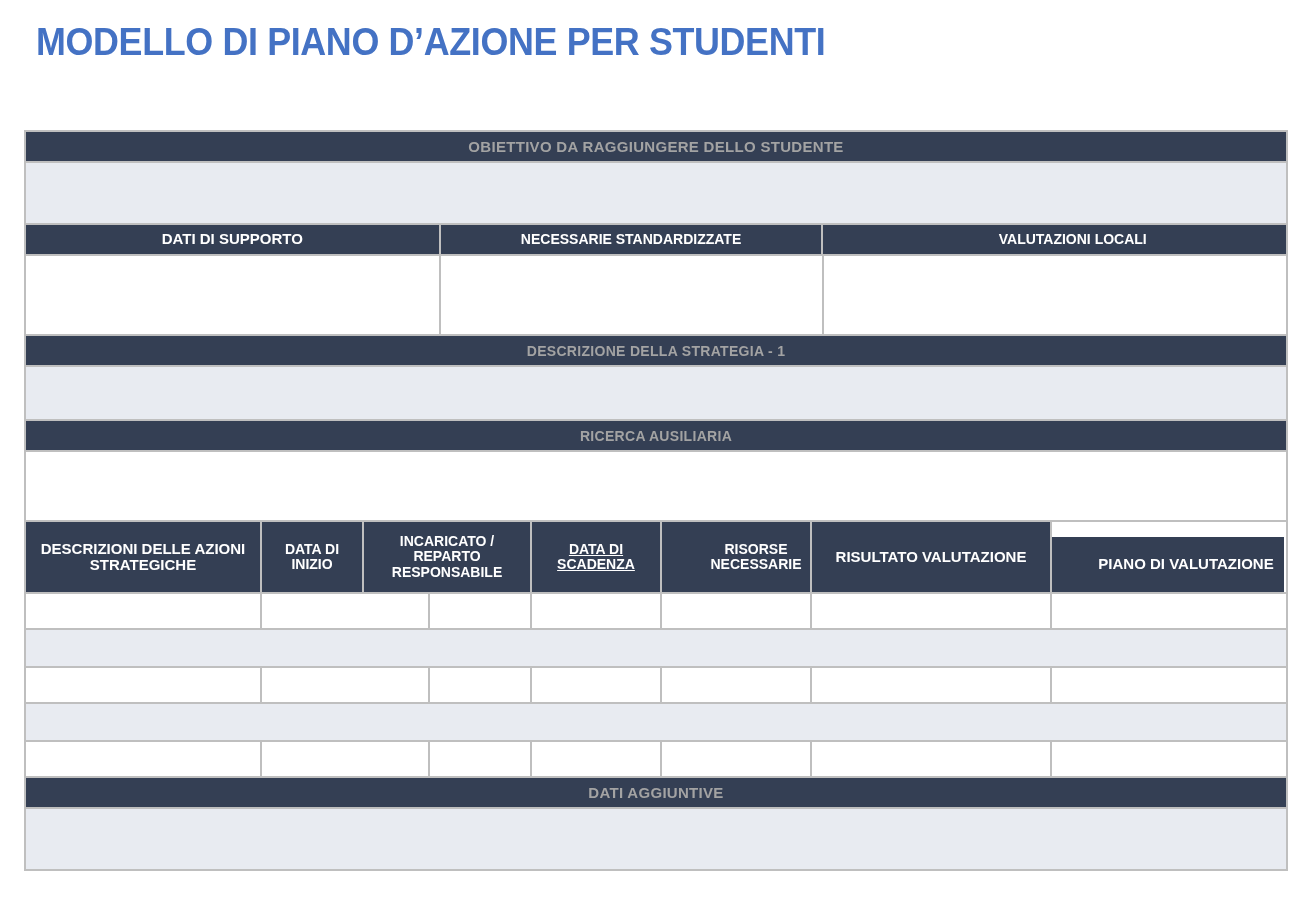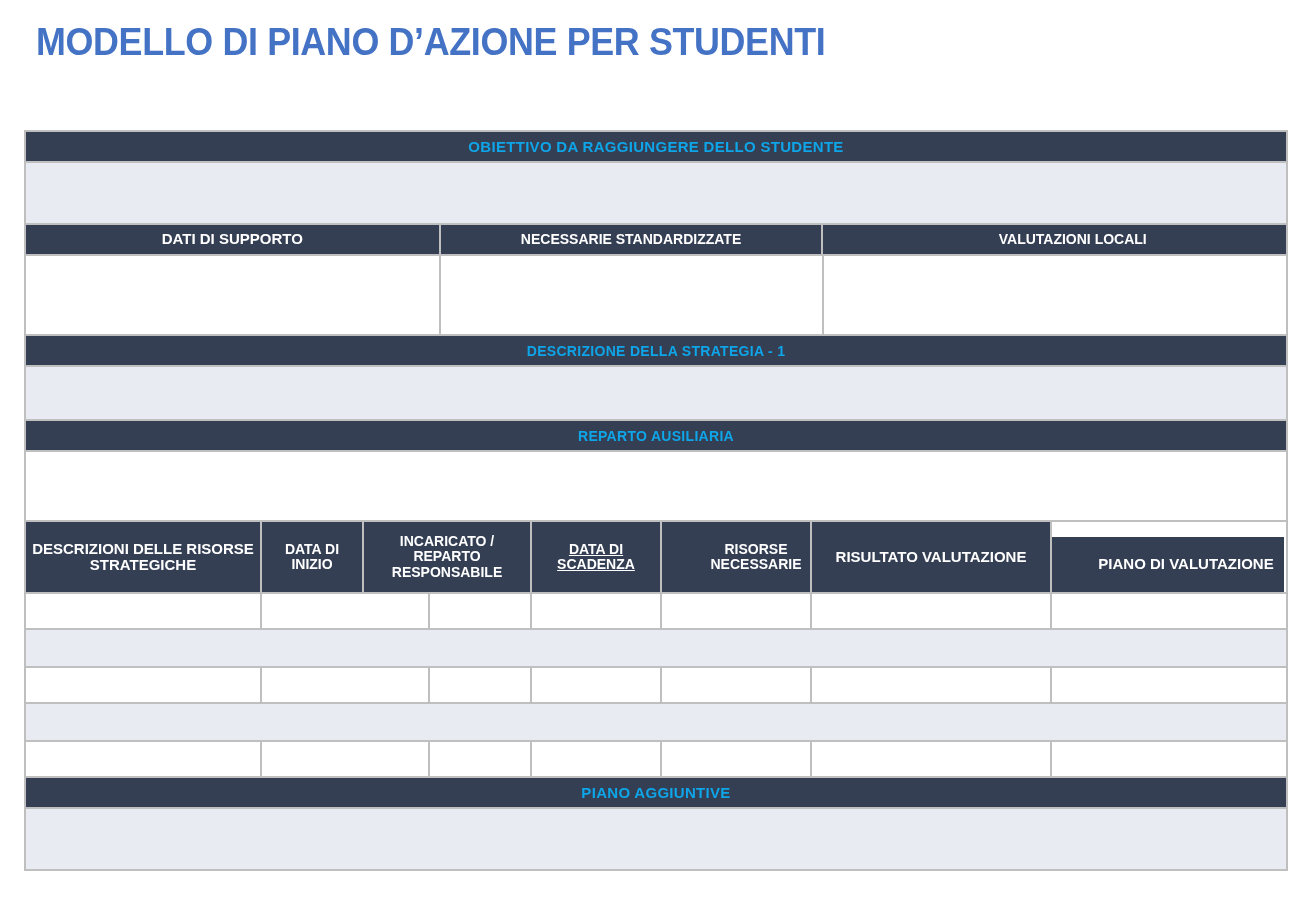--- a/index.html
+++ b/index.html
@@ -49,21 +49,21 @@
 
   .row {
     display: flex;
     width: 100%;
     box-sizing: border-box;
   }
 
   
   .hdr {
     background: #343f54;
-    color: #0ea5e9;
+    color: #a3a3a3;
     font-weight: bold;
     font-size: 15px;
     letter-spacing: 0.3px;
     display: flex;
     align-items: center;
     justify-content: center;
     box-sizing: border-box;
     text-align: center;
     font-family: "Liberation Sans Narrow", "Liberation Sans", sans-serif;
     transform: none;
@@ -158,26 +158,26 @@
     <div class="band-white" style="height:80px;">
       <div class="cell s1"></div>
       <div class="cell s2"></div>
       <div class="cell s3"></div>
     </div>
 
     <div class="hdr hdr-bar widefont">DESCRIZIONE DELLA STRATEGIA - 1</div>
 
     <div class="band-shade" style="height:54px;"></div>
 
-    <div class="hdr hdr-bar widefont">REPARTO AUSILIARIA</div>
+    <div class="hdr hdr-bar widefont">RICERCA AUSILIARIA</div>
 
     <div class="band-white" style="height:70px;"></div>
 
     <div class="row act-hdr">
-      <div class="hcell c1 narrowfont">DESCRIZIONI DELLE RISORSE STRATEGICHE</div>
+      <div class="hcell c1 narrowfont">DESCRIZIONI DELLE AZIONI STRATEGICHE</div>
       <div class="hcell c3 widefont">DATA DI INIZIO</div>
       <div class="hcell c2 widefont">INCARICATO / REPARTO RESPONSABILE</div>
       <div class="hcell c4 widefont">DATA DI SCADENZA</div>
       <div class="hcell c5 widefont">RISORSE NECESSARIE</div>
       <div class="hcell c6 narrowfont">RISULTATO VALUTAZIONE</div>
       <div class="hcell c7 narrowfont">PIANO DI VALUTAZIONE</div>
     </div>
 
     <div class="band-white act-row-white">
       <div class="cell c1"></div>
@@ -206,18 +206,18 @@
     <div class="band-white act-row-white">
       <div class="cell c1"></div>
       <div class="cell c2"></div>
       <div class="cell c3"></div>
       <div class="cell c4"></div>
       <div class="cell c5"></div>
       <div class="cell c6"></div>
       <div class="cell c7"></div>
     </div>
 
-    <div class="hdr hdr-bar narrowfont">PIANO AGGIUNTIVE</div>
+    <div class="hdr hdr-bar narrowfont">DATI AGGIUNTIVE</div>
 
     <div class="band-shade" style="height:60px; border-bottom:none;"></div>
 
   </div>
 </div>
 
 </body></html>

